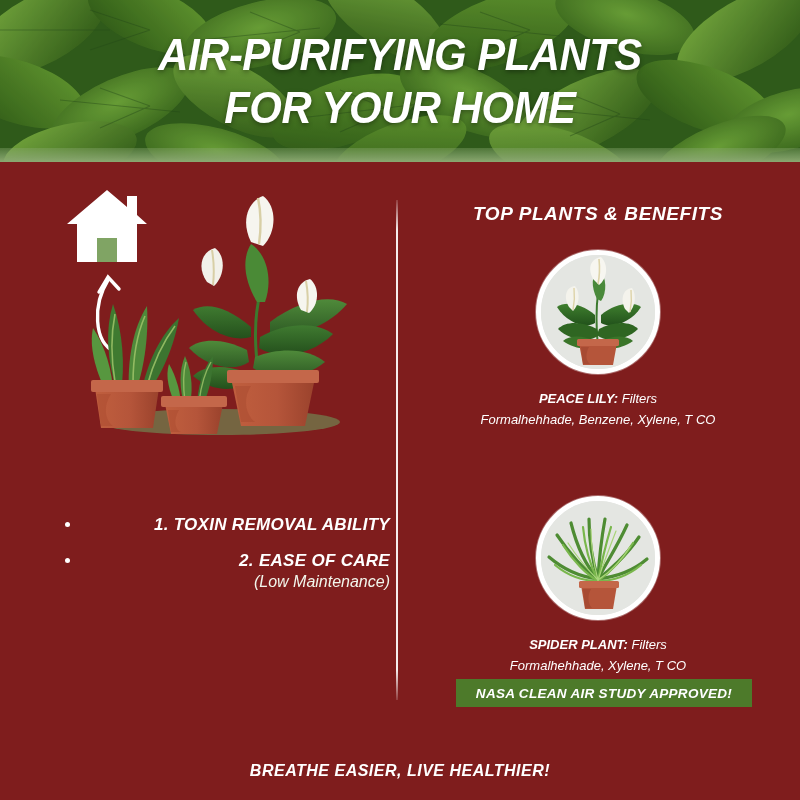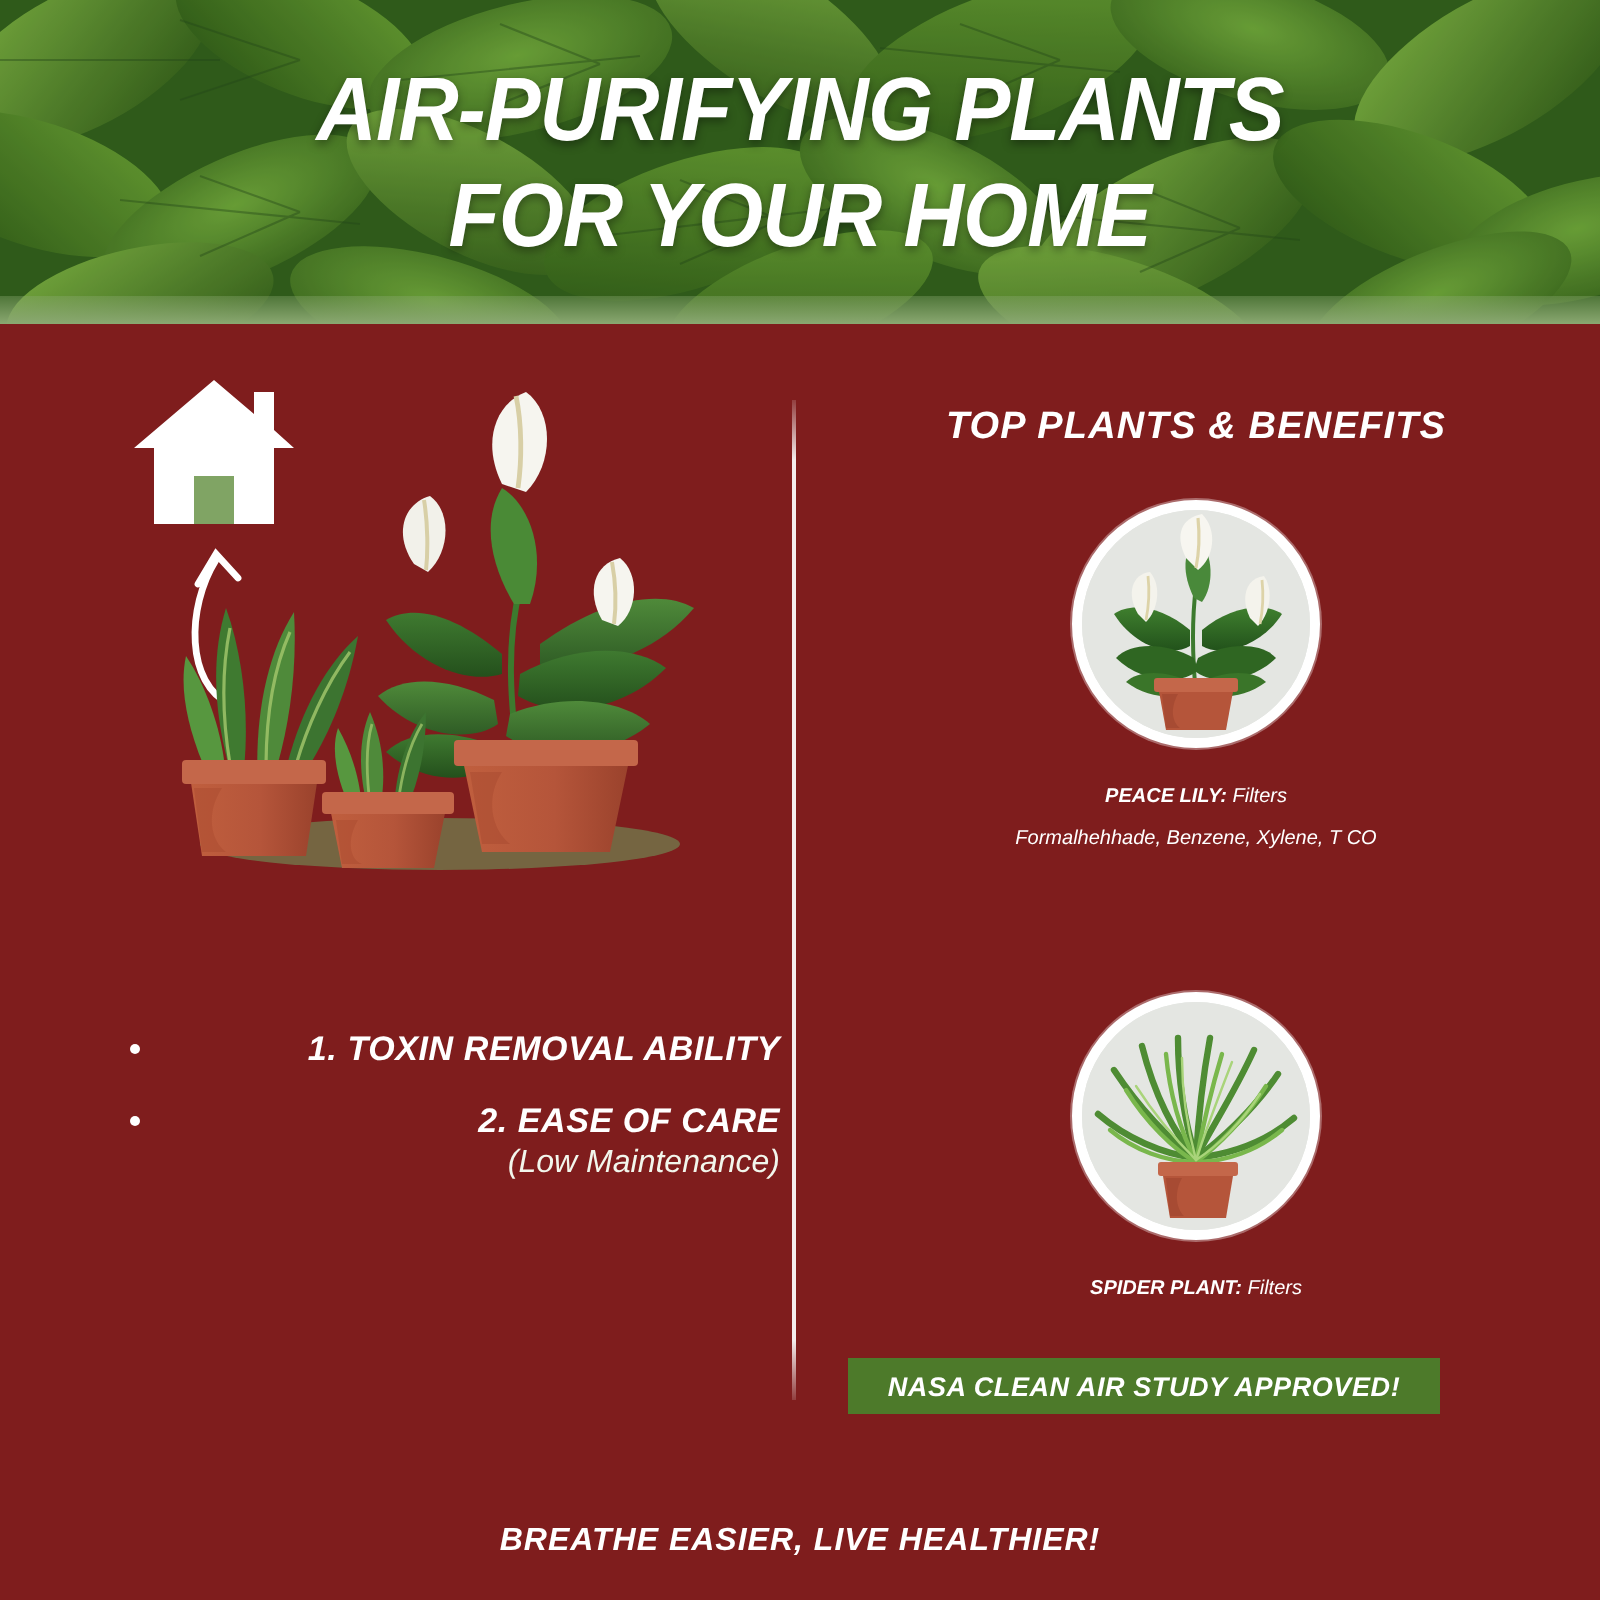--- a/index.html
+++ b/index.html
@@ -90,25 +90,25 @@
     border-radius:50%;
     background:#e4e6e2;
     border:5px solid #ffffff;
     box-shadow:0 0 0 1px rgba(255,255,255,0.35);
     overflow:hidden;
     position:relative;
   }
   .circle svg { display:block; }
 
   .caption { margin-top:14px; text-align:center; padding:0 22px; }
-  .cap-line { color:#ffffff; font-size:10px; line-height:21px; }
+  .cap-line { color:#ffffff; font-size:13px; line-height:21px; }
   .cap-name { font-weight:bold; }
 
   .nasa-badge {
-    position:absolute; left:28px; top:517px;
+    position:absolute; left:60px; top:517px;
     width:296px; height:28px;
     background:#4d7a2a;
     display:flex; align-items:center; justify-content:center;
   }
   .nasa-badge span {
     color:#ffffff; font-size:13.5px; font-weight:bold; letter-spacing:0.3px;
   }
 
   
   .footer {
@@ -358,20 +358,21 @@
 
           <path d="M 40 84 L 76 84 L 72 108 L 44 108 Z" fill="#b5553a"></path>
           <rect x="38" y="80" width="40" height="7" rx="1.5" fill="#c4674a"></rect>
           <path d="M 50 88 C 46 95 47 103 51 107 L 44 107 L 42 88 Z" fill="#9a422c" opacity="0.5"></path>
         </svg>
       </div>
       <div class="caption">
         <div class="cap-line">
           <span class="cap-name">SPIDER PLANT:</span><span> Filters</span>
         </div>
+        <div class="cap-line">Formalhehhade, Xylene, T CO</div>
       </div>
     </div>
 
     <div class="nasa-badge">
       <span>NASA CLEAN AIR STUDY APPROVED!</span>
     </div>
   </div>
 
   <div class="footer">
     <span>BREATHE EASIER, LIVE HEALTHIER!</span>

